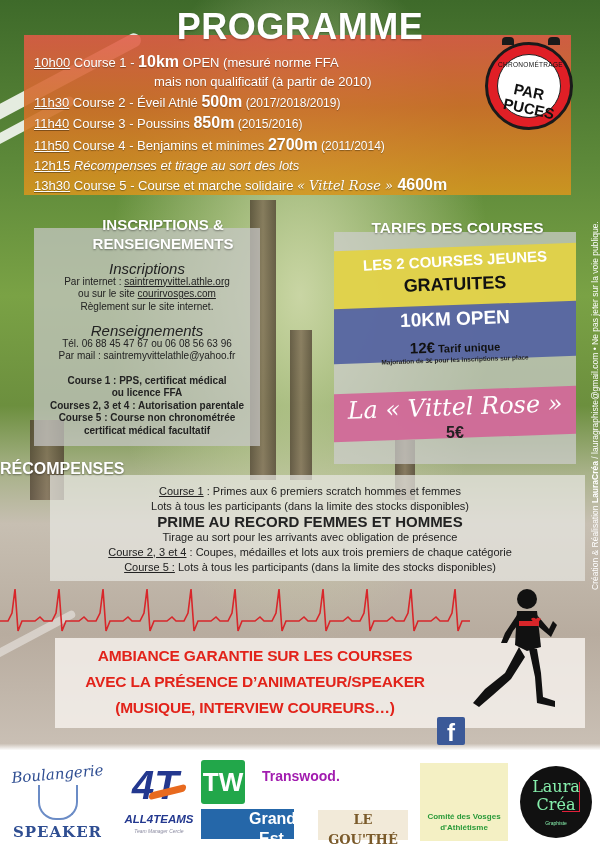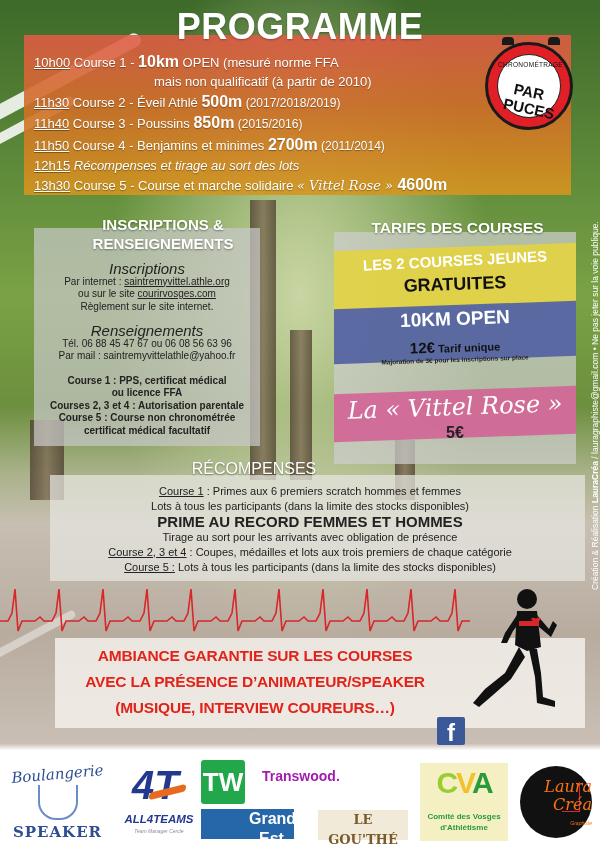--- a/index.html
+++ b/index.html
@@ -50,21 +50,21 @@
   .t2 { position: absolute; left: 334px; width: 242px; top: 274px; text-align: center; color: #111; font-weight: bold; font-size: 18px; transform: rotate(-2deg); }
   .t3 { position: absolute; left: 334px; width: 242px; top: 308px; text-align: center; color: #fff; font-weight: bold; font-size: 19px; transform: rotate(-2deg); }
   .t4 { position: absolute; left: 334px; width: 242px; top: 338px; text-align: center; color: #111; font-weight: bold; transform: rotate(-2deg); }
   .t4 .price { font-size: 15px; }
   .t4 .lbl { font-size: 11px; }
   .t5 { position: absolute; left: 334px; width: 242px; top: 356px; text-align: center; color: #222; font-weight: bold; font-size: 6.5px; transform: rotate(-2deg); }
   .t6 { position: absolute; left: 334px; width: 242px; top: 393px; text-align: center; color: #fff; font-family: "DejaVu Serif", serif; font-style: italic; font-size: 24px; transform: rotate(-2deg); }
   .t7 { position: absolute; left: 334px; width: 242px; top: 424px; text-align: center; color: #222; font-weight: bold; font-size: 16px; }
 
   .rec-box { position: absolute; left: 50px; top: 475px; width: 535px; height: 106px; background: rgba(230,230,225,.72); }
-  .rec-title { position: absolute; left: 0; width: 508px; top: 460px; text-align: center; color: #fff; font-weight: normal; font-size: 16px; text-shadow: 0 1px 2px rgba(0,0,0,.4); }
+  .rec-title { position: absolute; left: 0; width: 508px; top: 460px; color: #fff; font-weight: bold; font-size: 16px; text-shadow: 0 1px 2px rgba(0,0,0,.4); }
   .rec-body { position: absolute; left: 30px; width: 560px; top: 484px; text-align: center; color: #222; font-size: 11px; line-height: 15.2px; }
   .rec-body .u { text-decoration: underline; }
   .rec-body .b { font-weight: bold; font-size: 15px; }
 
   .ekg { position: absolute; left: 0; top: 583px; width: 470px; height: 60px; }
   .amb-box { position: absolute; left: 55px; top: 638px; width: 530px; height: 90px; background: rgba(245,240,235,.85); }
   .amb-text { position: absolute; left: 40px; width: 430px; top: 643px; text-align: center; color: #e2231a; font-weight: bold; font-size: 15.5px; line-height: 26px; letter-spacing: -.2px; }
   .runner { position: absolute; left: 465px; top: 585px; width: 100px; height: 140px; }
   .fb-icon { position: absolute; left: 437px; top: 717px; width: 28px; height: 28px; background: #3b5998; color: #fff; font-weight: bold; font-size: 24px; text-align: center; line-height: 32px; border-radius: 2px; overflow: hidden; }
   .fb-url { position: absolute; left: 468px; top: 718px; width: 130px; text-align: center; color: #22437a; font-weight: bold; font-size: 8.5px; line-height: 12px; margin-top: 46px; }
@@ -86,21 +86,21 @@
   .ge-logo { left: 201px; top: 59px; width: 93px; height: 30px; background: #2567a9; color: #fff; text-align: center; }
   .ge-logo .n { font-weight: bold; font-size: 16px; line-height: 20px; margin-left: 48px; }
   .ge-logo .s { font-size: 4px; line-height: 6px; }
   .gt-logo { left: 318px; top: 60px; width: 90px; height: 30px; background: #f2ead9; color: #7a5a2a; text-align: center; }
   .gt-logo .n { font-family: "DejaVu Serif", serif; font-weight: bold; font-size: 13px; line-height: 20px; }
   .cva-logo { left: 420px; top: 13px; width: 88px; height: 78px; background: #f4f0c4; }
   .cva-logo .mark { position: absolute; left: 5px; top: 3px; width: 78px; text-align: center; color: #9acd32; font-weight: bold; font-size: 30px; letter-spacing: -2px; }
   .cva-logo .mark .v { color: #f2c12e; }
   .cva-logo .mark .a { color: #2a9a3a; }
   .cva-logo .t { position: absolute; left: 0; top: 48px; width: 88px; text-align: center; color: #2a9a3a; font-weight: bold; font-size: 8px; line-height: 11px; }
-  .lc-logo { left: 520px; top: 16px; width: 72px; height: 72px; border-radius: 50%; background: #111; color: #f97316; text-align: right; font-style: italic; }
+  .lc-logo { left: 520px; top: 16px; width: 72px; height: 72px; border-radius: 50%; background: #111; color: #86efac; text-align: center; }
   .lc-logo .n { position: absolute; top: 12px; width: 100%; font-family: "DejaVu Serif", serif; font-size: 16px; line-height: 18px; }
   .lc-logo .s { position: absolute; top: 54px; width: 100%; font-size: 5px; }
   .lc-logo .tri { position: absolute; left: 42px; top: 16px; width: 18px; height: 30px; border-right: 1.5px solid #e0203a; border-bottom: 1.5px solid #e0203a; }
 </style>
 </head>
 <body>
 
 <div class="poster">
 
   <div class="trunk" style="left:250px;top:200px;width:26px;height:280px;"></div>
@@ -240,21 +240,20 @@
       <div class="n">Grand Est</div>
       <div class="s">ALSACE CHAMPAGNE-ARDENNE LORRAINE</div>
     </div>
 
     <div class="sp gt-logo">
       <div class="n">LE GOU'THÉ</div>
 
     </div>
 
     <div class="sp cva-logo">
-      <div class="mark"><span>C</span><span class="v">V</span><span class="a">A</span></div>
       <div class="t">
         <div>Comité des Vosges</div>
         <div>d'Athlétisme</div>
       </div>
     </div>
 
     <div class="sp lc-logo">
       <div class="tri"></div>
       <div class="n">
         <div>Laura</div>

